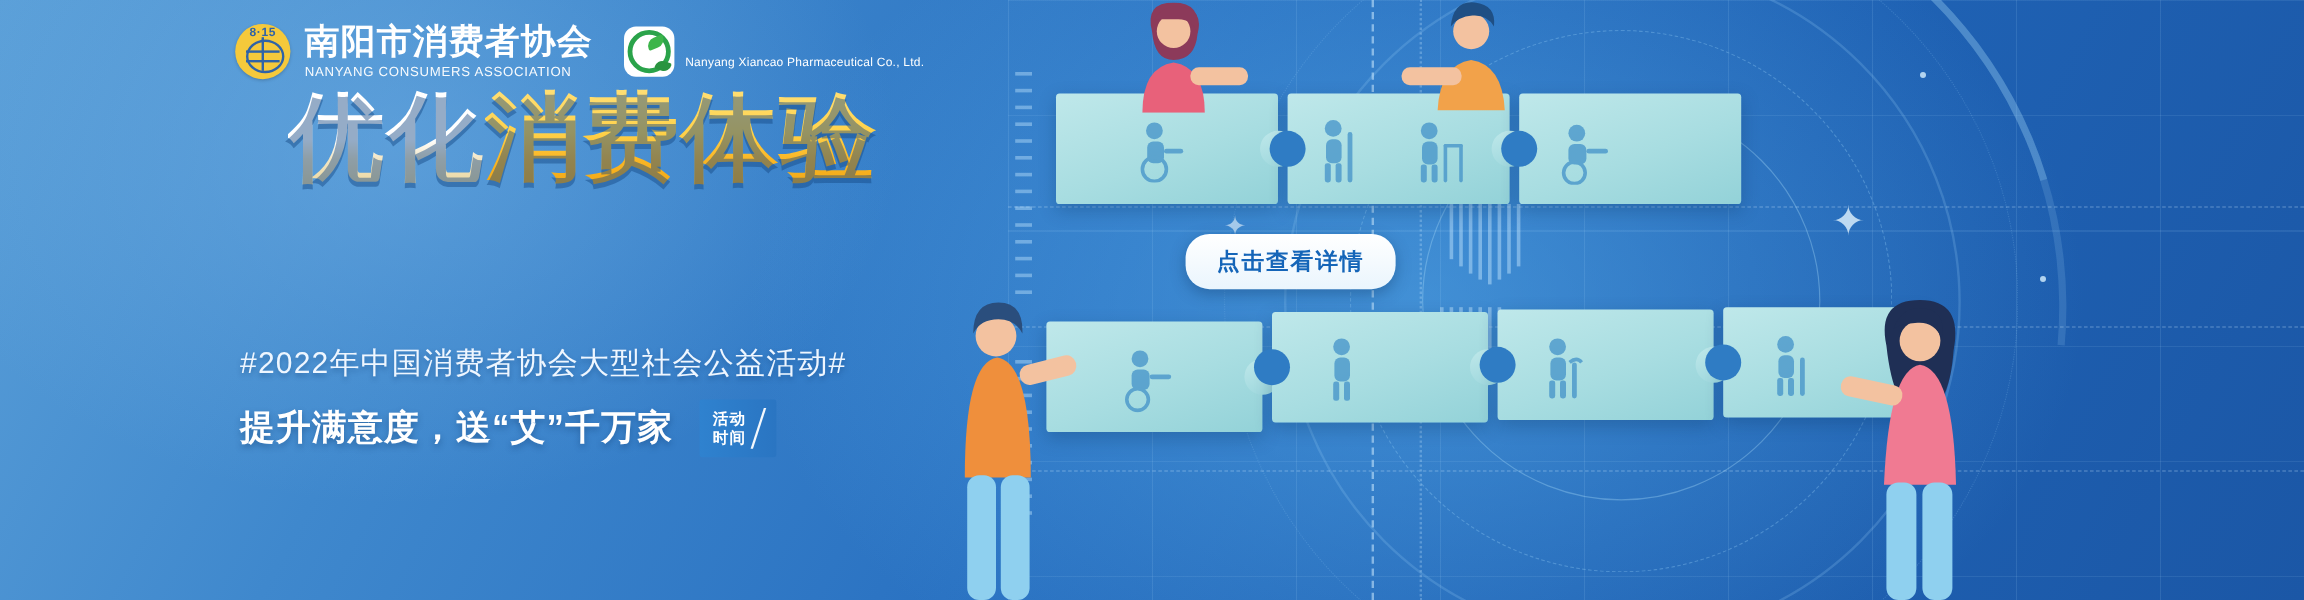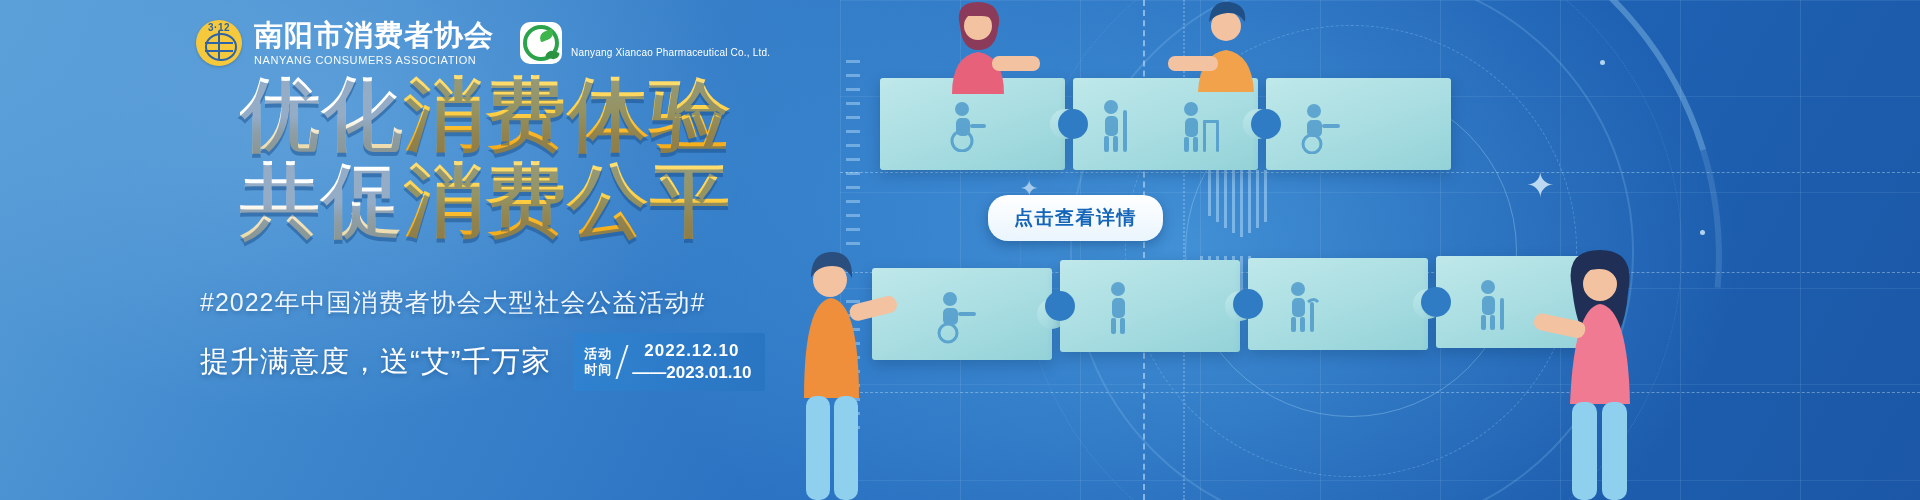--- a/index.html
+++ b/index.html
@@ -89,24 +89,24 @@
      -webkit-background-clip:text;background-clip:text;-webkit-text-fill-color:transparent;
      text-shadow:0 4px 0 rgba(21,70,130,.45);}
   .w-gold{background:linear-gradient(180deg,#ffe07a 0%,#ffd24a 45%,#f9b524 72%,#f0a614 100%);
      -webkit-background-clip:text;background-clip:text;-webkit-text-fill-color:transparent;
      text-shadow:0 4px 0 rgba(21,70,130,.45);}
 
   .hashline{position:absolute;left:200px;top:286px;font-size:25px;color:#eef6ff;letter-spacing:1px;
      font-weight:500;white-space:nowrap;text-shadow:0 2px 4px rgba(10,50,100,.35);text-align:right;}
 
   .bottomrow{position:absolute;left:200px;top:333px;display:flex;align-items:center;gap:22px;}
-  .slogan{font-size:29px;font-weight:normal;color:#ffffff;letter-spacing:1px;white-space:nowrap;
+  .slogan{font-size:29px;font-weight:bold;color:#ffffff;letter-spacing:1px;white-space:nowrap;
      text-shadow:0 2px 5px rgba(10,50,100,.4);}
   .datebadge{display:flex;align-items:center;background:linear-gradient(90deg,#2f82cf,#2a75c2);
-     padding:7px 14px 7px 11px;border-radius:2px;gap:9px;text-align:center;}
+     padding:7px 14px 7px 11px;border-radius:2px;gap:9px;}
   .dbl{display:flex;flex-direction:column;font-size:13px;font-weight:bold;color:#ffffff;line-height:1.25;letter-spacing:1px;}
   .dbslash{width:2px;height:34px;background:#ffffff;transform:skewX(-18deg);opacity:.95;}
   .dbr{display:flex;flex-direction:column;font-size:17px;font-weight:bold;color:#ffffff;line-height:1.3;letter-spacing:1px;}
   .dbr .dash{letter-spacing:0;}
 
   .cta{position:absolute;left:988px;top:195px;padding:10px 26px;border-radius:20px;
      background:linear-gradient(180deg,#ffffff 0%,#eaf5fd 100%);
      box-shadow:0 4px 12px rgba(8,45,90,.35);}
   .cta span{font-size:19px;font-weight:bold;color:#1565b8;letter-spacing:1.5px;white-space:nowrap;}
 </style>
@@ -340,21 +340,21 @@
       <rect x="6" y="64" width="52" height="17" rx="8" fill="#f3c2a0" transform="rotate(12 6 64)"></rect>
       <rect x="42" y="154" width="25" height="98" rx="10" fill="#8fd0ef"></rect>
       <rect x="72" y="154" width="25" height="98" rx="10" fill="#8fd0ef"></rect>
     </svg>
   </div>
 
   <div class="logos">
 
     <div class="logo-a">
       <div class="seal">
-        <div class="n315">3·12</div>
+        <div class="n315">8·15</div>
         <div class="lat" style="top:22px"></div>
         <div class="lat" style="top:30px"></div>
       </div>
       <div class="logo-a-txt">
         <div class="logo-a-cn">南阳市消费者协会</div>
         <div class="logo-a-en">NANYANG CONSUMERS ASSOCIATION</div>
       </div>
     </div>
 
     <div class="logo-b">
@@ -368,35 +368,28 @@
         <div class="logo-b-en">Nanyang Xiancao Pharmaceutical Co., Ltd.</div>
       </div>
     </div>
 
   </div>
 
   <div class="headline">
     <div class="hl-row">
       <span class="w-white">优化</span><span class="w-gold">消费体验</span>
     </div>
-    <div class="hl-row r2">
-      <span class="w-white">共促</span><span class="w-gold">消费公平</span>
-    </div>
   </div>
 
   <div class="hashline">#2022年中国消费者协会大型社会公益活动#</div>
 
   <div class="bottomrow">
     <div class="slogan">提升满意度，送“艾”千万家</div>
     <div class="datebadge">
       <div class="dbl">
         <span>活动</span>
         <span>时间</span>
       </div>
       <div class="dbslash"></div>
-      <div class="dbr">
-        <span>2022.12.10</span>
-        <span class="dash">——2023.01.10</span>
-      </div>
     </div>
   </div>
 
 </div>
 
 </body></html>

